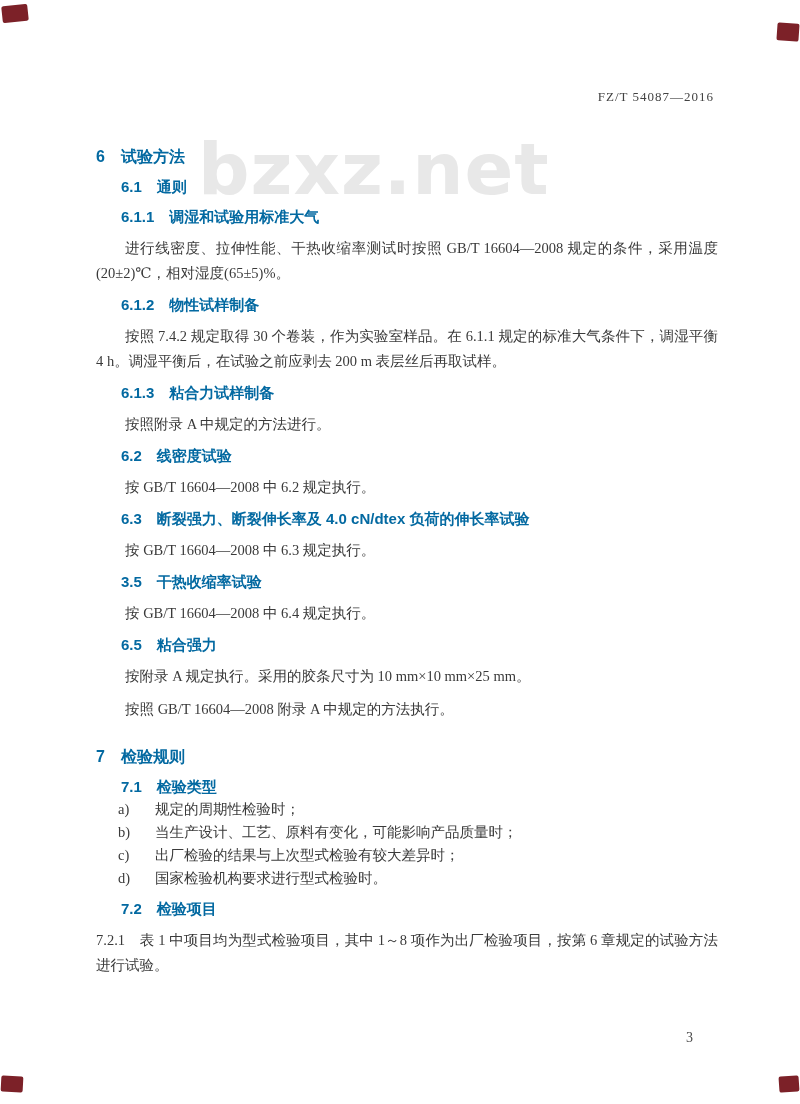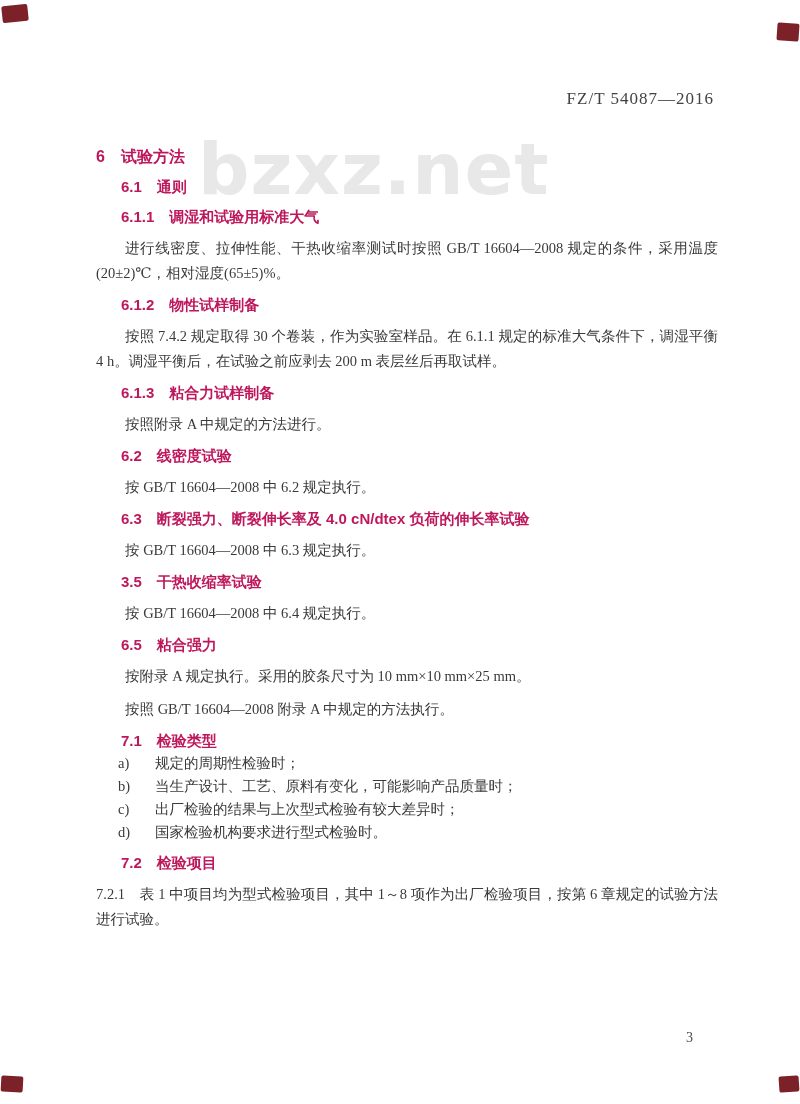--- a/index.html
+++ b/index.html
@@ -21,21 +21,21 @@
   }
   .corner-mark.tl { left: 2px;   top: 5px;    width: 26px; height: 17px; transform: rotate(-6deg); }
   .corner-mark.tr { left: 777px; top: 23px;   width: 22px; height: 18px; transform: rotate(4deg); }
   .corner-mark.bl { left: 1px;   top: 1076px; width: 22px; height: 16px; transform: rotate(3deg); }
   .corner-mark.br { left: 779px; top: 1076px; width: 20px; height: 16px; transform: rotate(-4deg); }
 
   .std-header {
     position: absolute;
     top: 89px;
     right: 86px;
-    font-size: 17px;
+    font-size: 13px;
     letter-spacing: 1px;
     color: #424242;
   }
 
   .watermark {
     position: absolute;
     left: 198px;
     top: 133px;
     font-family: "DejaVu Sans", "Liberation Sans", sans-serif;
     font-weight: bold;
@@ -55,21 +55,21 @@
     z-index: 1;
     font-size: 14.5px;
   }
 
   .blk { margin: 8px 0 0 0; }
   .content .blk:first-child { margin-top: 0; }
 
   .h1, .h2, .h3 {
     font-family: "Liberation Sans", "DejaVu Sans", sans-serif;
     font-weight: bold;
-    color: #be185d;
+    color: #0369a1;
     line-height: 22px;
   }
   .h1 { font-size: 16px; }
   .h2, .h3 { font-size: 15px; margin-left: 25px; }
   .gap-lg { margin-top: 24px; }
 
   .p {
     line-height: 25px;
     text-indent: 2em;
     text-align: justify;
@@ -122,20 +122,21 @@
       <div class="blk p">按照附录 A 中规定的方法进行。</div>
       <div class="blk h2">6.2　线密度试验</div>
       <div class="blk p">按 GB/T 16604—2008 中 6.2 规定执行。</div>
       <div class="blk h2">6.3　断裂强力、断裂伸长率及 4.0 cN/dtex 负荷的伸长率试验</div>
       <div class="blk p">按 GB/T 16604—2008 中 6.3 规定执行。</div>
       <div class="blk h2">3.5　干热收缩率试验</div>
       <div class="blk p">按 GB/T 16604—2008 中 6.4 规定执行。</div>
       <div class="blk h2">6.5　粘合强力</div>
       <div class="blk p">按附录 A 规定执行。采用的胶条尺寸为 10 mm×10 mm×25 mm。</div>
       <div class="blk p">按照 GB/T 16604—2008 附录 A 中规定的方法执行。</div>
+      <div class="blk h1 gap-lg">7　检验规则</div>
       <div class="blk h2">7.1　检验类型</div>
       <div class="blk li">
         <span class="li-label">a)</span>
         <span>规定的周期性检验时；</span>
       </div>
       <div class="blk li">
         <span class="li-label">b)</span>
         <span>当生产设计、工艺、原料有变化，可能影响产品质量时；</span>
       </div>
       <div class="blk li">

